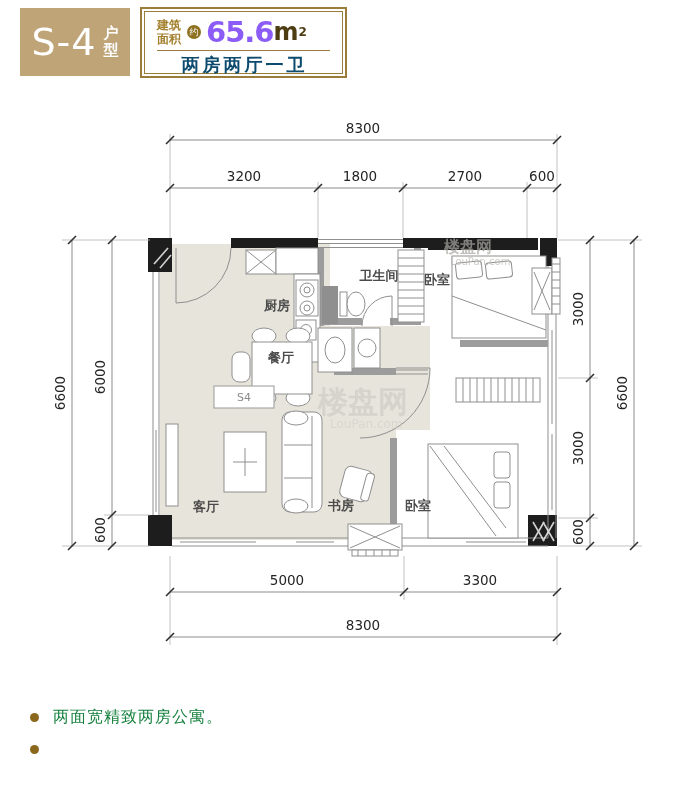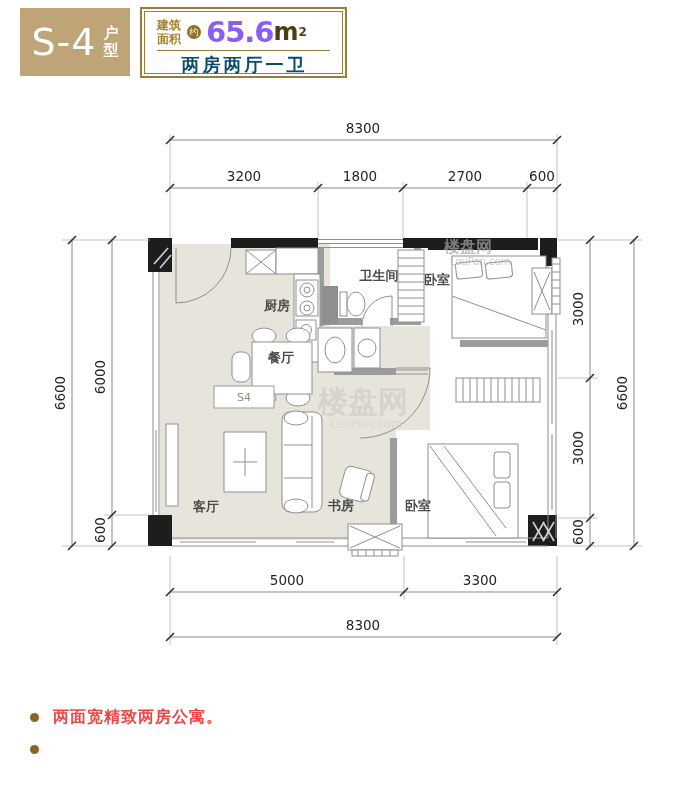--- a/index.html
+++ b/index.html
@@ -34,21 +34,21 @@
   .area-sup{font-size:12px;font-weight:bold;color:#4d3d13;vertical-align:super;line-height:1;}
   .divider{border-top:1px solid #9a7d3a;margin:2px 2px 1px 0;}
   .layout-text{
     font-size:18px;font-weight:bold;color:#0c4a6e;letter-spacing:3px;
     text-align:center;margin-top:2px;white-space:nowrap;
   }
   
   .features{position:absolute;left:30px;top:707px;list-style:none;margin:0;padding:0;}
   .feature{display:flex;align-items:center;gap:14px;margin-bottom:17px;}
   .feature .dot{width:9px;height:9px;border-radius:50%;background:#8a671d;flex:0 0 auto;}
-  .feature .txt{font-size:16px;font-weight:bold;color:#ef4444;letter-spacing:1px;}
+  .feature .txt{font-size:16px;font-weight:normal;color:#15803d;letter-spacing:1px;}
   
   svg{position:absolute;left:0;top:0;}
   .floor{fill:#e7e4db;}
   .wall-black{fill:#1d1d1d;}
   .wall-gray{fill:#9c9c9c;}
   .thin{stroke:#8f8f8f;stroke-width:1;fill:none;}
   .furn{stroke:#8f8f8f;stroke-width:1;fill:#fff;}
   .dim-line{stroke:#8b8b8b;stroke-width:1;fill:none;}
   .ext-line{stroke:#b3b3b3;stroke-width:0.8;}
   .tick{stroke:#2e2e2e;stroke-width:1.6;}

